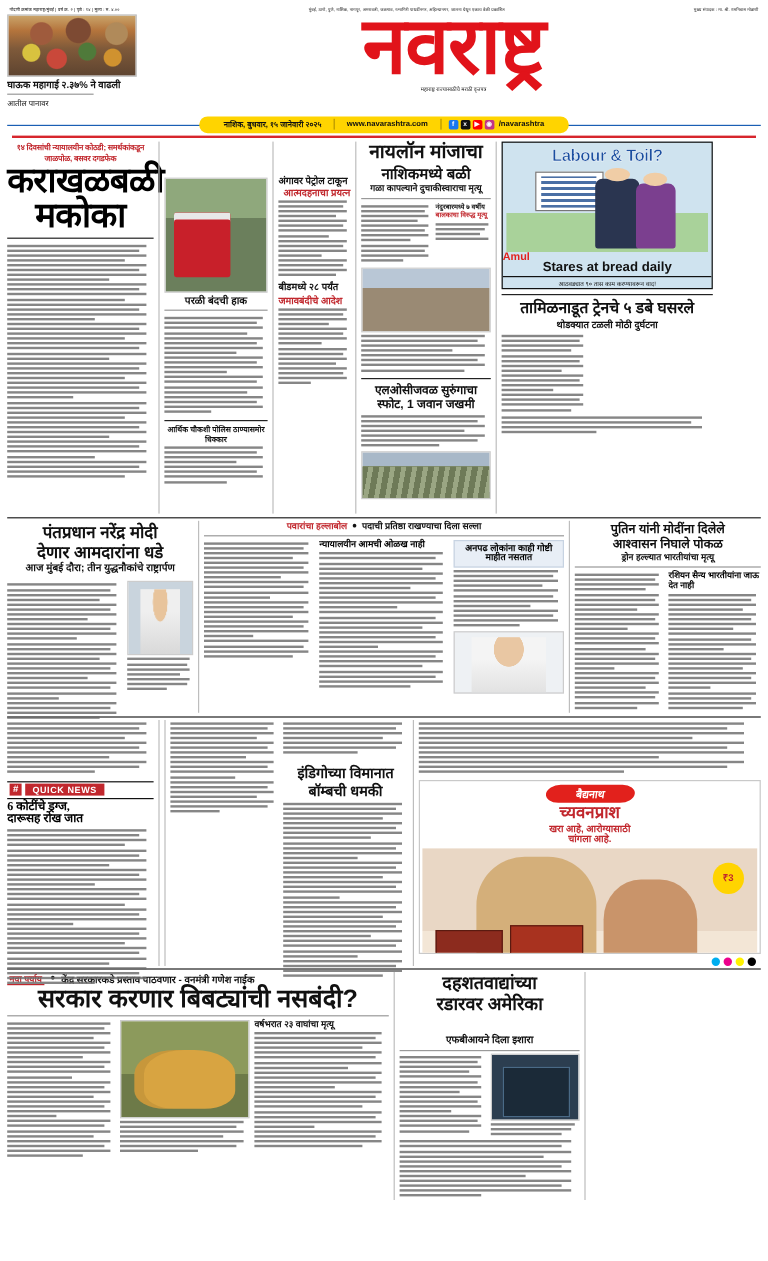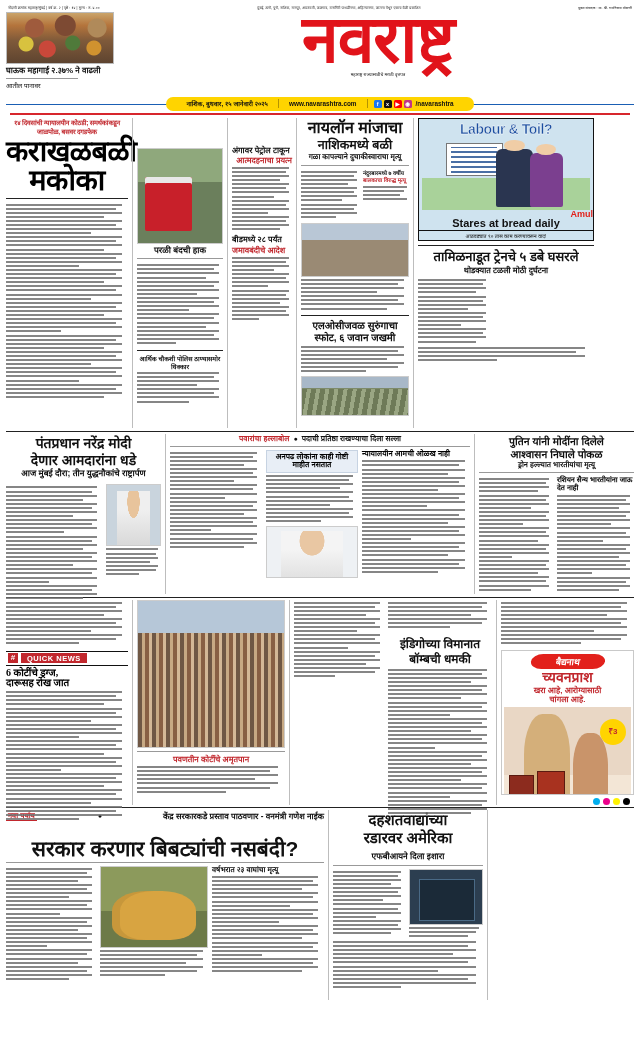--- a/index.html
+++ b/index.html
@@ -110,21 +110,21 @@
   .amul-title { font-size:14px; font-weight:bold; color:#1b4fa0; text-align:center; -webkit-text-stroke:0.4px #fff;
                 font-family:"Liberation Sans", sans-serif; letter-spacing:-.4px; padding-top:2px;}
   .amul-scene { height:72px; position:relative; margin:1px 3px 0;
     background:linear-gradient(180deg,#cfe3ef 0 55%, #a9d29a 55% 100%);}
   .amul-scene .board{position:absolute;left:14%;top:8%;width:34%;height:46%;background:#fff;border:1px solid #777;}
   .amul-scene .board::after{content:"";position:absolute;inset:8%;background:repeating-linear-gradient(0deg,#4a6fa5 0 2px,transparent 2px 5px);}
   .amul-scene .man{position:absolute;left:44%;top:16%;width:22%;height:80%;background:#2a3550;border-radius:6px 6px 2px 2px;}
   .amul-scene .man::before{content:"";position:absolute;left:22%;top:-16%;width:56%;height:20%;border-radius:50%;background:#f0cda6;}
   .amul-scene .woman{position:absolute;left:64%;top:22%;width:20%;height:74%;background:#7b3f8f;border-radius:6px 6px 2px 2px;}
   .amul-scene .woman::before{content:"";position:absolute;left:20%;top:-18%;width:60%;height:22%;border-radius:50%;background:#f0cda6;}
-  .amul-brand { font-size:9px; font-weight:bold; color:#e2211c; text-align:right; line-height:1;}
+  .amul-brand { font-size:9px; font-weight:bold; color:#e2211c; text-align:left; line-height:1;}
   .amul-tag { font-size:11px; font-weight:bold; color:#111; text-align:center; line-height:1.05; margin-top:-1px;}
   .amul-foot { font-size:5.2px; text-align:center; color:#111; border-top:1px solid #111; margin-top:1px; padding-top:1px;}
 
   
   .qn-bar { display:flex; align-items:center; gap:3px; border-top:1.2px solid #111; border-bottom:1.2px solid #111; padding:1.5px 2px; }
   .qn-hash { width:10px; height:10px; background:#c1272d; color:#fff; font-size:8px; font-weight:bold;
              text-align:center; line-height:10px;}
   .qn-label { background:#c1272d; color:#fff; font-size:7.5px; font-weight:bold; padding:0.5px 6px; letter-spacing:.5px;}
   .qn-hl { font-size:10px; font-weight:bold; line-height:1.08; margin-top:2px; font-family:"Liberation Serif",serif;}
 
@@ -372,21 +372,21 @@
           <div class="ln s90"></div>
           <div class="ln s95"></div>
           <div class="ln s70"></div>
         <div class="ln s95"></div>
           <div class="ln s90"></div>
           <div class="ln s95"></div>
           <div class="ln s80"></div>
       </div>
       <div class="rule" style="margin-top:3px"></div>
       <div class="sub" style="font-size:10px">एलओसीजवळ सुरुंगाचा</div>
-      <div class="sub" style="font-size:10px">स्फोट, ६ जवान जखमी</div>
+      <div class="sub" style="font-size:10px">स्फोट, 1 जवान जखमी</div>
       <div class="lines" style="margin-top:2px">
         <div class="ln s95"></div>
           <div class="ln s90"></div>
           <div class="ln s95"></div>
           <div class="ln s80"></div>
         <div class="ln s95"></div>
           <div class="ln s90"></div>
           <div class="ln s60"></div>
       </div>
       <div class="photo photo-blast" style="height:40px;margin-top:2px"></div>
@@ -523,70 +523,70 @@
             <div class="ln s80"></div>
           <div class="ln s95"></div>
             <div class="ln s90"></div>
             <div class="ln s95"></div>
             <div class="ln s45"></div>
           <div class="ln s95"></div>
             <div class="ln s90"></div>
             <div class="ln s95"></div>
             <div class="ln s80"></div>
         </div>
+        <div class="col" style="flex:1">
+          <div style="font-size:7.6px;font-weight:bold;text-align:left;line-height:1.15">न्यायालयीन आमची ओळख नाही</div>
+          <div class="lines" style="margin-top:2px">
+            <div class="ln s95"></div>
+              <div class="ln s90"></div>
+              <div class="ln s95"></div>
+              <div class="ln s80"></div>
+            <div class="ln s95"></div>
+              <div class="ln s90"></div>
+              <div class="ln s95"></div>
+              <div class="ln s70"></div>
+            <div class="ln s95"></div>
+              <div class="ln s90"></div>
+              <div class="ln s95"></div>
+              <div class="ln s60"></div>
+            <div class="ln s95"></div>
+              <div class="ln s90"></div>
+              <div class="ln s95"></div>
+              <div class="ln s80"></div>
+            <div class="ln s95"></div>
+              <div class="ln s90"></div>
+              <div class="ln s95"></div>
+              <div class="ln s45"></div>
+            <div class="ln s95"></div>
+              <div class="ln s90"></div>
+              <div class="ln s95"></div>
+              <div class="ln s80"></div>
+            <div class="ln s95"></div>
+              <div class="ln s90"></div>
+              <div class="ln s95"></div>
+              <div class="ln s70"></div>
+          </div>
+        </div>
         <div class="col" style="width:92px">
           <div style="background:#e8eef6;border:0.5px solid #c7d3e2;padding:2px;font-size:7.6px;font-weight:bold;text-align:center;line-height:1.15">अनपढ लोकांना काही गोष्टी माहीत नसतात</div>
           <div class="lines" style="margin-top:2px">
             <div class="ln s95"></div>
               <div class="ln s90"></div>
               <div class="ln s95"></div>
               <div class="ln s80"></div>
             <div class="ln s95"></div>
               <div class="ln s90"></div>
               <div class="ln s95"></div>
               <div class="ln s70"></div>
             <div class="ln s95"></div>
               <div class="ln s90"></div>
               <div class="ln s95"></div>
               <div class="ln s60"></div>
           </div>
           <div class="photo photo-shah" style="height:52px;margin-top:2px"></div>
-        </div>
-        <div class="col" style="flex:1">
-          <div style="font-size:7.6px;font-weight:bold;text-align:left;line-height:1.15">न्यायालयीन आमची ओळख नाही</div>
-          <div class="lines" style="margin-top:2px">
-            <div class="ln s95"></div>
-              <div class="ln s90"></div>
-              <div class="ln s95"></div>
-              <div class="ln s80"></div>
-            <div class="ln s95"></div>
-              <div class="ln s90"></div>
-              <div class="ln s95"></div>
-              <div class="ln s70"></div>
-            <div class="ln s95"></div>
-              <div class="ln s90"></div>
-              <div class="ln s95"></div>
-              <div class="ln s60"></div>
-            <div class="ln s95"></div>
-              <div class="ln s90"></div>
-              <div class="ln s95"></div>
-              <div class="ln s80"></div>
-            <div class="ln s95"></div>
-              <div class="ln s90"></div>
-              <div class="ln s95"></div>
-              <div class="ln s45"></div>
-            <div class="ln s95"></div>
-              <div class="ln s90"></div>
-              <div class="ln s95"></div>
-              <div class="ln s80"></div>
-            <div class="ln s95"></div>
-              <div class="ln s90"></div>
-              <div class="ln s95"></div>
-              <div class="ln s70"></div>
-          </div>
         </div>
       </div>
     </div>
 
     <div class="vrule"></div>
 
     <div class="col" style="flex:1">
       <div class="sub" style="font-size:10.5px">पुतिन यांनी मोदींना दिलेले</div>
       <div class="sub" style="font-size:10.5px">आश्वासन निघाले पोकळ</div>
       <div class="sub" style="font-size:7.4px">ड्रोन हल्ल्यात भारतीयांचा मृत्यू</div>
@@ -710,34 +710,20 @@
           <div class="ln s70"></div>
         <div class="ln s95"></div>
           <div class="ln s90"></div>
           <div class="ln s95"></div>
           <div class="ln s60"></div>
       </div>
     </div>
 
     <div class="vrule"></div>
 
-    <div class="col" style="width:148px">
-      <div class="photo photo-ghat" style="height:148px"></div>
-      <div class="rule thin" style="margin-top:3px"></div>
-      <div class="kicker" style="font-size:8px">पवणतीन कोटींचे अमृतपान</div>
-      <div class="lines" style="margin-top:2px">
-        <div class="ln s95"></div>
-          <div class="ln s90"></div>
-          <div class="ln s95"></div>
-          <div class="ln s80"></div>
-        <div class="ln s95"></div>
-          <div class="ln s90"></div>
-          <div class="ln s60"></div>
-      </div>
-    </div>
 
     <div class="vrule"></div>
 
     <div class="col" style="width:90px">
       <div class="lines">
         <div class="ln s95"></div>
           <div class="ln s90"></div>
           <div class="ln s95"></div>
           <div class="ln s80"></div>
         <div class="ln s95"></div>
@@ -848,26 +834,26 @@
         <i class="k"></i>
       </div>
     </div>
   </div>
 
   <div class="rule" style="margin:2px 0"></div>
 
   <div class="region" style="height:190px">
 
     <div class="col" style="width:318px">
-      <div style="display:flex;align-items:center;justify-content:space-between;gap:5px">
+      <div style="display:flex;align-items:center;justify-content:flex-start;gap:5px">
         <span style="font-size:7.4px;font-weight:bold;color:#c1272d;border-bottom:1.2px solid #c1272d;padding:0 2px">नवा पर्याय</span>
         <span style="font-size:7px;color:#111">●</span>
         <span style="font-size:8.2px;font-weight:bold;color:#111">केंद्र सरकारकडे प्रस्ताव पाठवणार - वनमंत्री गणेश नाईक</span>
       </div>
-      <div class="sub" style="font-size:21px;line-height:1;margin-top:17px">सरकार करणार बिबट्यांची नसबंदी?</div>
+      <div class="sub" style="font-size:21px;line-height:1;margin-top:1px">सरकार करणार बिबट्यांची नसबंदी?</div>
       <div class="rule thin"></div>
       <div class="region" style="gap:4px">
         <div class="lines" style="width:90px">
           <div class="ln s95"></div>
             <div class="ln s90"></div>
             <div class="ln s95"></div>
             <div class="ln s80"></div>
           <div class="ln s95"></div>
             <div class="ln s90"></div>
             <div class="ln s95"></div>
@@ -935,21 +921,21 @@
           </div>
         </div>
       </div>
     </div>
 
     <div class="vrule"></div>
 
     <div class="col" style="width:150px">
       <div class="sub" style="font-size:15px">दहशतवाद्यांच्या</div>
       <div class="sub" style="font-size:15px">रडारवर अमेरिका</div>
-      <div class="sub" style="font-size:8.4px;margin-top:6px">एफबीआयने दिला इशारा</div>
+      <div class="sub" style="font-size:8.4px;margin-top:16px">एफबीआयने दिला इशारा</div>
       <div class="rule thin"></div>
       <div class="region" style="gap:4px">
         <div class="lines" style="width:72px">
           <div class="ln s95"></div>
             <div class="ln s90"></div>
             <div class="ln s95"></div>
             <div class="ln s80"></div>
           <div class="ln s95"></div>
             <div class="ln s90"></div>
             <div class="ln s95"></div>

